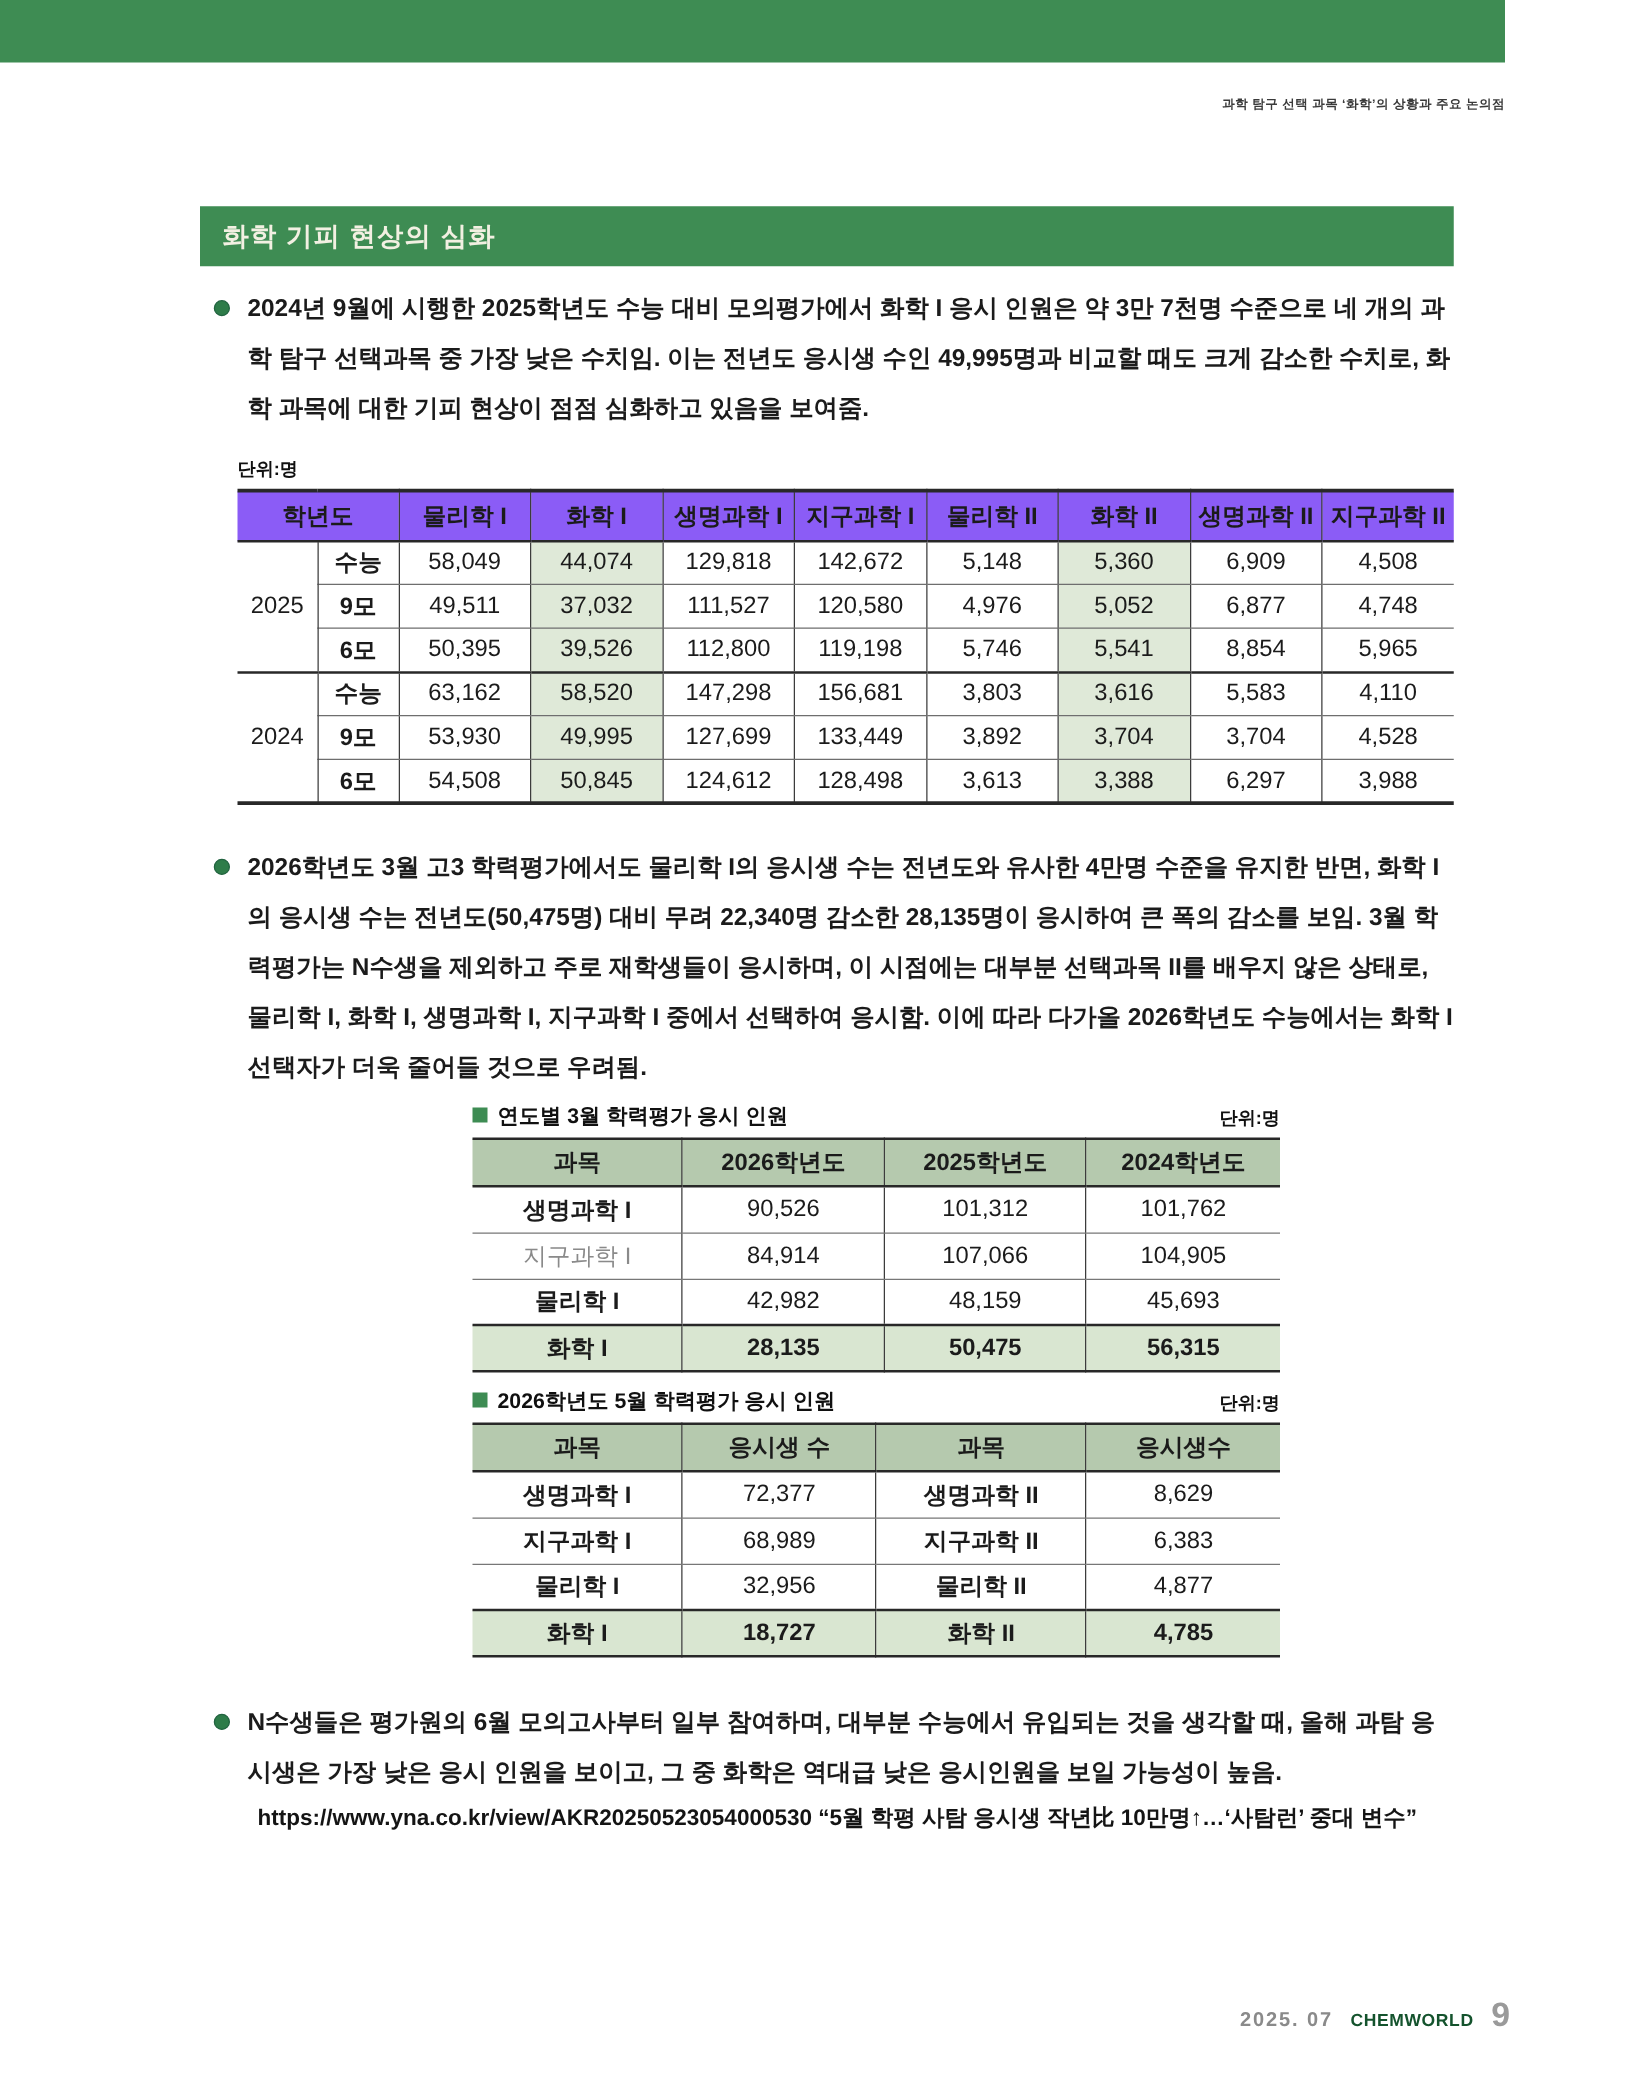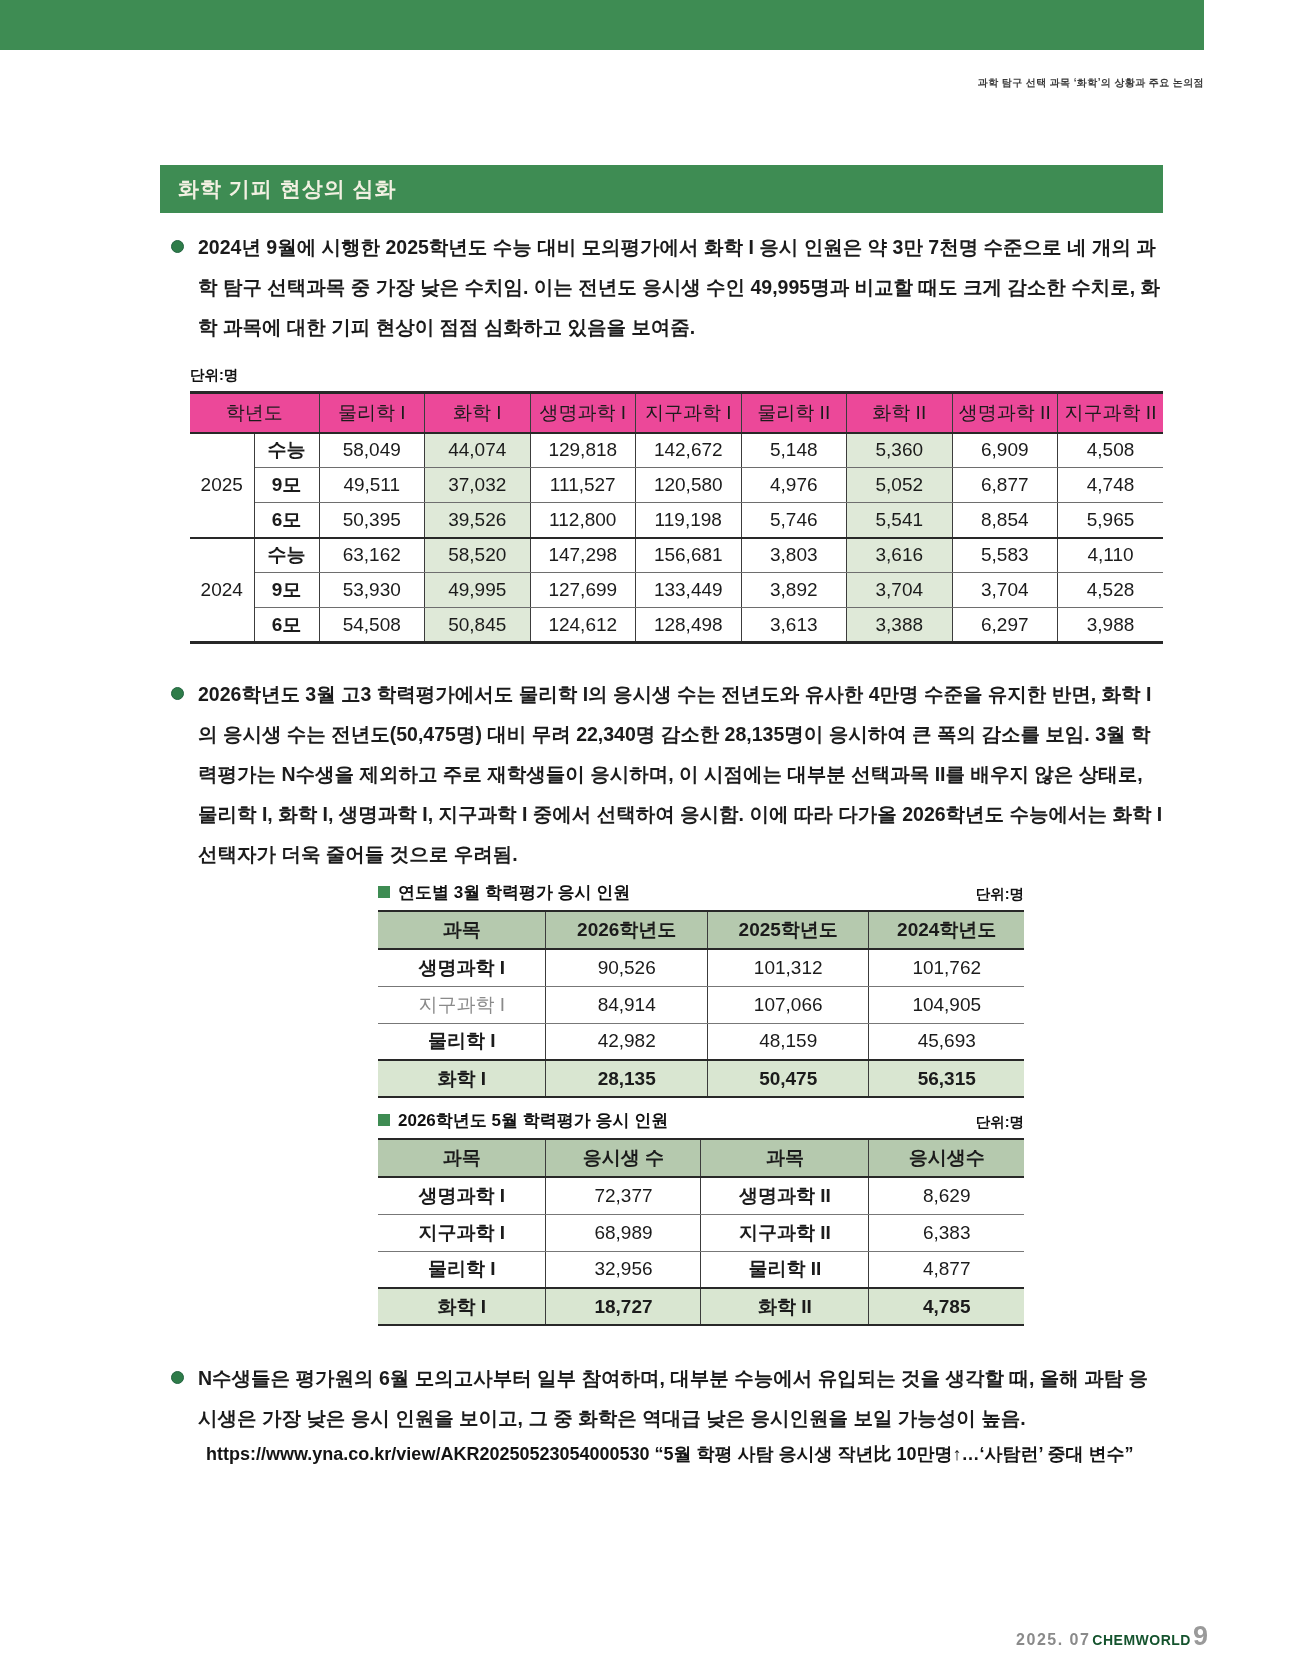--- a/index.html
+++ b/index.html
@@ -40,21 +40,21 @@
   .sq { display:inline-block; width:12px; height:12px; background:#3e8c53; margin-right:8px; }
   .unit { font-size:14.5px; font-weight:700; color:#101010; }
 
   table { border-collapse:collapse; width:100%; table-layout:fixed; }
   th,td { text-align:center; vertical-align:middle; padding:0 2px; }
 
   
   #t1 { border-top:3px solid #282828; border-bottom:3px solid #282828; }
   #t1 th, #t1 td { border-right:1.5px solid #3c3c3c; font-size:19px; height:35px; }
   #t1 tr > *:last-child { border-right:none; }
-  #t1 thead th { background:#ec4899; height:40px; font-weight:400; border-bottom:2.5px solid #282828; }
+  #t1 thead th { background:#8b5cf6; height:40px; font-weight:700; border-bottom:2.5px solid #282828; }
   #t1 tbody th, #t1 tbody td { border-bottom:1.5px solid #6e6e6e; }
   #t1 tbody tr:last-child > * { border-bottom:none; }
   #t1 tbody tr.group-start > * { border-top:2.5px solid #282828; }
   #t1 .year { font-weight:400; }
   #t1 .type { font-weight:600; }
   #t1 td { font-weight:400; }
   #t1 td.hl { background:#dfe9d8; }
 
   
   #t2, #t3 { border-top:2.5px solid #282828; border-bottom:2.5px solid #282828; }
@@ -63,21 +63,21 @@
   #t2 thead th, #t3 thead th { background:#b5c9ae; font-weight:700; border-bottom:2px solid #282828; height:38px; }
   #t2 tbody th, #t2 tbody td, #t3 tbody th, #t3 tbody td { border-bottom:1.5px solid #777; }
   #t2 tbody tr:last-child > *, #t3 tbody tr:last-child > * { border-bottom:none; }
   #t2 tbody th, #t3 tbody th { font-weight:600; }
   #t2 tbody td, #t3 tbody td { font-weight:400; }
   #t2 tbody th.muted { color:#8a8a8a; font-weight:400; }
   #t2 tr.hl-row > *, #t3 tr.hl-row > * { background:#d9e6d1; font-weight:700; border-top:2px solid #282828; }
 
   .citation { margin-top:4px; padding-left:46px; font-size:18px; font-weight:700; color:#141414; height:26px; }
 
-  .footer { position:absolute; right:98px; bottom:28px; display:flex; align-items:baseline; gap:2px; }
+  .footer { position:absolute; right:98px; bottom:52px; display:flex; align-items:baseline; gap:14px; }
   .f-date { color:#8a8a8a; font-size:16px; font-weight:600; letter-spacing:1.5px; }
   .f-brand { color:#14532d; font-size:14px; font-weight:700; letter-spacing:0.5px; }
   .f-page { color:#9a9a9a; font-size:27px; font-weight:700; }
 </style>
 </head>
 <body>
 
 <div class="page">
   <div class="topbar"></div>
   <div class="head-note">과학 탐구 선택 과목 ‘화학’의 상황과 주요 논의점</div>

